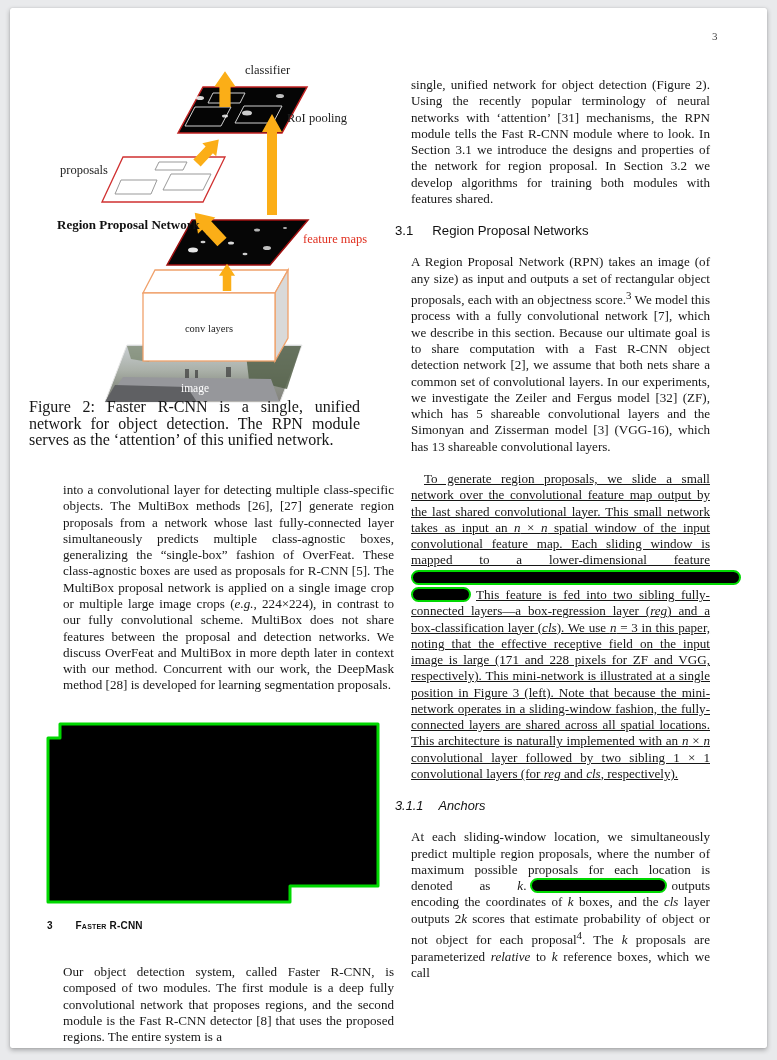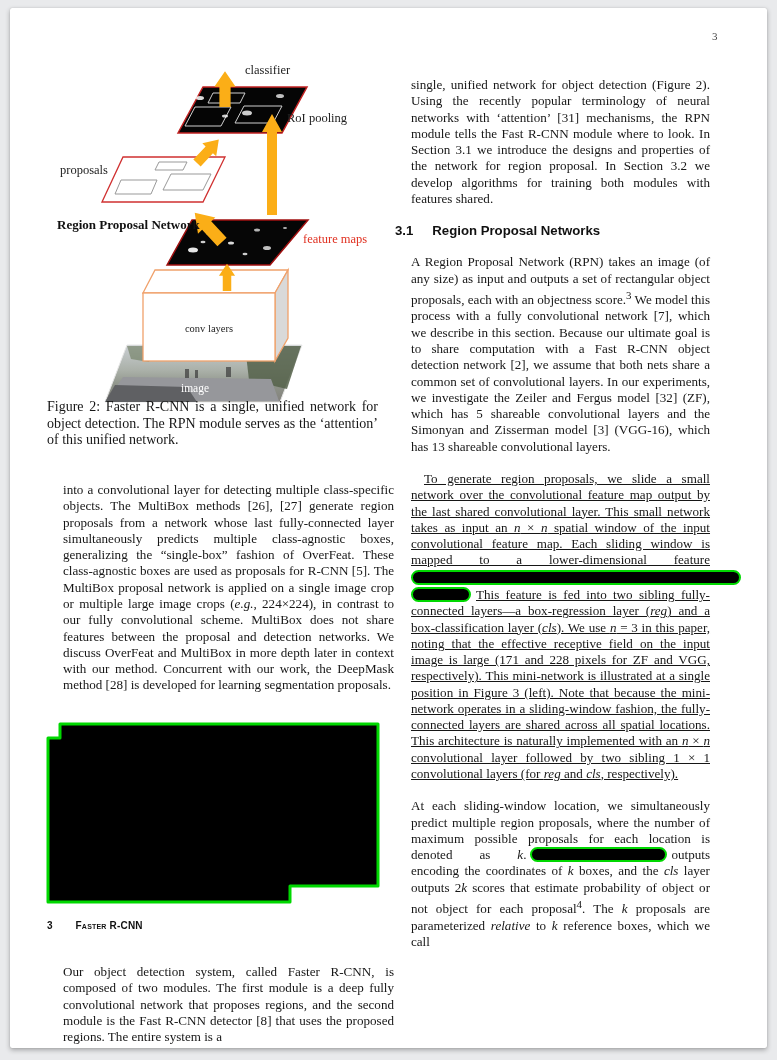--- a/index.html
+++ b/index.html
@@ -7,25 +7,25 @@
   .page{position:absolute;left:10px;top:8px;width:757px;height:1040px;background:#ffffff;border-radius:2px;
         box-shadow:0 2px 5px rgba(0,0,0,.30),0 0 1px rgba(0,0,0,.25);}
   .pageno{position:absolute;left:712px;top:30px;font-size:11px;color:#444;}
   .para{font-size:13.1px;line-height:16.28px;text-align:justify;margin:16px;}
   .lblock{position:absolute;left:47px;width:331px;}
   .rcol{position:absolute;left:395px;top:61px;width:331px;}
   .indent{text-indent:13px;text-decoration:underline;}
   .h1{position:absolute;left:47px;top:920px;font-family:"Liberation Sans",sans-serif;font-weight:bold;font-size:10px;color:#111;}
   .h1 .hnum{margin-right:23px;}
   .sc{font-variant:small-caps;letter-spacing:.2px;}
-  .h2{font-family:"Liberation Sans",sans-serif;font-weight:bold;font-size:13.2px;margin:15px 0 14px 0;color:#111;}
+  .h2{font-family:"Liberation Sans",sans-serif;font-weight:normal;font-size:13.2px;margin:15px 0 14px 0;color:#111;}
   .h2 .hnum2{margin-right:19px;}
   .h3{font-family:"Liberation Sans",sans-serif;font-style:italic;font-size:12.8px;margin:13px 0 7px 0;color:#111;}
   .h3 .hnum2{margin-right:15px;}
-  .caption{position:absolute;left:47px;top:399px;width:331px;font-size:14px;line-height:16.6px;text-align:justify;}
+  .caption{position:absolute;left:29px;top:399px;width:331px;font-size:16px;line-height:16.6px;text-align:justify;}
   .footnotes{position:absolute;left:395px;top:933px;width:331px;}
   .fn{font-size:11.5px;line-height:13.6px;text-align:justify;text-indent:10px;margin:0;}
   .rbar{display:inline-block;background:#000;border:2px solid #00d800;border-radius:8px;height:11px;vertical-align:-2px;}
   .rbar.full{width:326px;margin-top:1px;}
   .rbar.stub{width:56px;margin-right:5px;vertical-align:-3px;}
   .rbar.mid{width:133px;margin:0 4px;vertical-align:-3px;}
   .figure-svg{position:absolute;left:35px;top:58px;}
   .redact-svg{position:absolute;left:44px;top:721px;}
   svg text{font-family:"Liberation Serif",serif;}
 </style>
@@ -130,20 +130,23 @@
       <span class="hnum2">3.1</span><span>Region Proposal Networks</span>
     </div>
 
     <p class="para">A Region Proposal Network (RPN) takes an image (of any size) as input and outputs a set of rectangular object proposals, each with an objectness score.<sup>3</sup> We model this process with a fully convolutional network [7], which we describe in this section. Because our ultimate goal is to share computation with a Fast R-CNN object detection network [2], we assume that both nets share a common set of convolutional layers. In our experiments, we investigate the Zeiler and Fergus model [32] (ZF), which has 5 shareable convolutional layers and the Simonyan and Zisserman model [3] (VGG-16), which has 13 shareable convolutional layers.</p>
 
     <p class="para indent" style="margin-top:0">
       <span>To generate region proposals, we slide a small network over the convolutional feature map output by the last shared convolutional layer. This small network takes as input an <i>n</i> × <i>n</i> spatial window of the input convolutional feature map. Each sliding window is mapped to a lower-dimensional feature</span>
       <span class="rbar full"></span><span class="rbar stub"></span><span>This feature is fed into two sibling fully-connected layers—a box-regression layer (<i>reg</i>) and a box-classification layer (<i>cls</i>). We use <i>n</i> = 3 in this paper, noting that the effective receptive field on the input image is large (171 and 228 pixels for ZF and VGG, respectively). This mini-network is illustrated at a single position in Figure 3 (left). Note that because the mini-network operates in a sliding-window fashion, the fully-connected layers are shared across all spatial locations. This architecture is naturally implemented with an <i>n</i> × <i>n</i> convolutional layer followed by two sibling 1 × 1 convolutional layers (for <i>reg</i> and <i>cls</i>, respectively).</span>
     </p>
 
+    <div class="h3">
+      <span class="hnum2">3.1.1</span><span>Anchors</span>
+    </div>
 
     <p class="para">
       <span>At each sliding-window location, we simultaneously predict multiple region proposals, where the number of maximum possible proposals for each location is denoted as <i>k</i>.</span><span class="rbar mid"></span><span>outputs encoding the coordinates of <i>k</i> boxes, and the <i>cls</i> layer outputs 2<i>k</i> scores that estimate probability of object or not object for each proposal<sup>4</sup>. The <i>k</i> proposals are parameterized <i>relative</i> to <i>k</i> reference boxes, which we call</span>
     </p>
   </div>
 
   <div class="footnotes">
   </div>
 </div>
 

